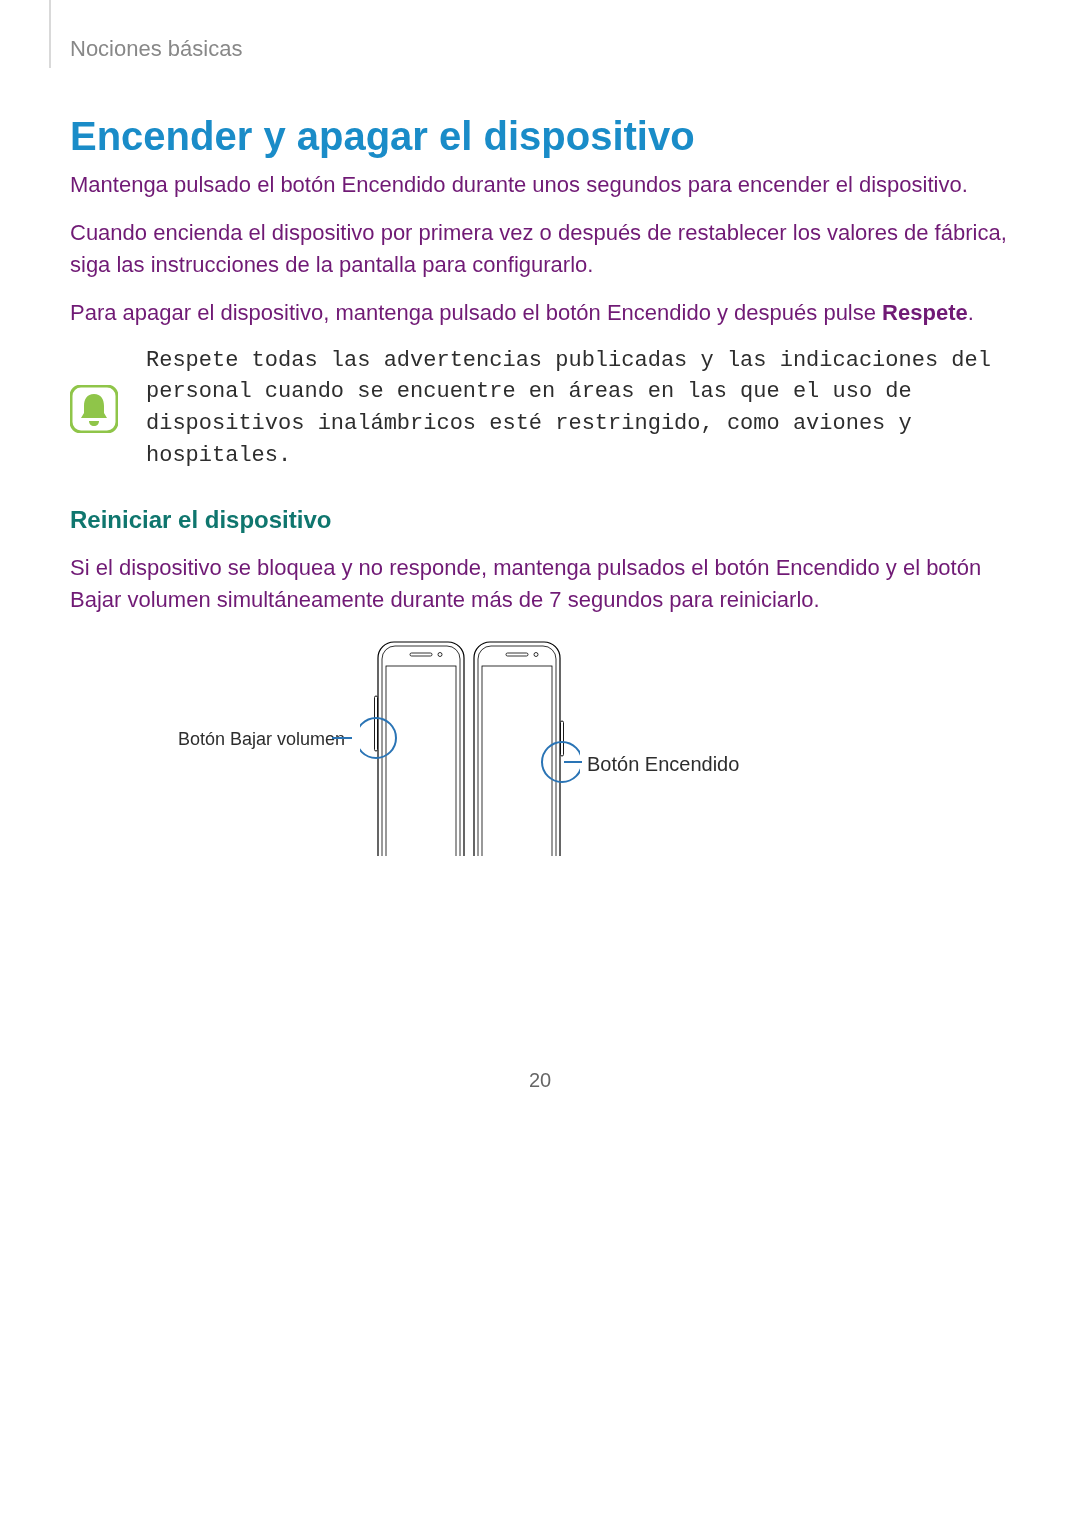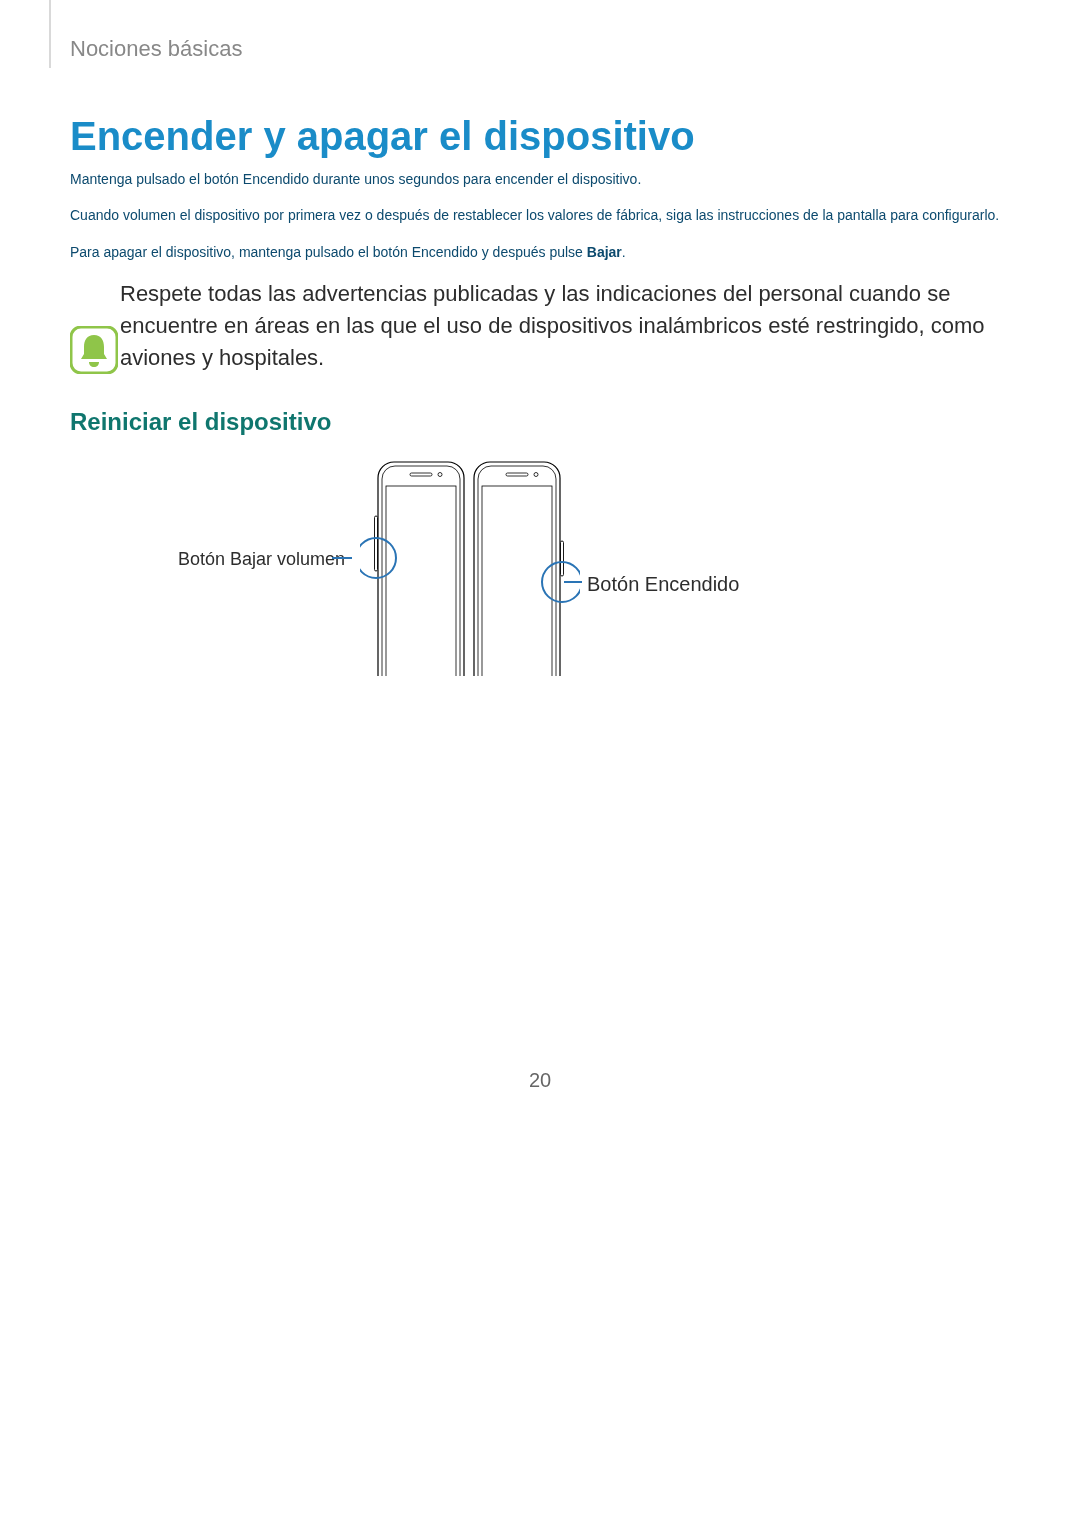--- a/index.html
+++ b/index.html
@@ -35,33 +35,34 @@
   .content {
     padding-top: 76px;
   }
   h1 {
     color: #1a8cc8;
     font-size: 40px;
     font-weight: 700;
     margin-bottom: 10px;
   }
   p.body {
-    font-size: 14px;
+    font-size: 22px;
     line-height: 1.45;
-    color: #0c4a6e;
+    color: #701a75;
     margin-bottom: 16px;
     font-weight: 400;
   }
   .bold { font-weight: 700; }
   .note-block {
     display: flex;
-    align-items: flex-end;
-    gap: 2px;
+    align-items: center;
+    gap: 28px;
     margin-top: 8px;
     margin-bottom: 34px;
+    font-family: Liberation Mono, monospace;
   }
   .note-icon {
     flex: 0 0 auto;
     width: 48px;
     height: 48px;
     margin-top: 2px;
   }
   .note-text {
     font-size: 22px;
     line-height: 1.45;
@@ -113,37 +114,38 @@
 <body>
 
 <div class="page">
   <div class="vrule"></div>
   <div class="breadcrumb">Nociones básicas</div>
 
   <div class="content">
     <h1>Encender y apagar el dispositivo</h1>
 
     <p class="body">Mantenga pulsado el botón Encendido durante unos segundos para encender el dispositivo.</p>
-    <p class="body">Cuando volumen el dispositivo por primera vez o después de restablecer los valores de fábrica, siga las instrucciones de la pantalla para configurarlo.</p>
+    <p class="body">Cuando encienda el dispositivo por primera vez o después de restablecer los valores de fábrica, siga las instrucciones de la pantalla para configurarlo.</p>
     <p class="body">
-      <span>Para apagar el dispositivo, mantenga pulsado el botón Encendido y después pulse </span><span class="bold">Bajar</span><span>.</span>
+      <span>Para apagar el dispositivo, mantenga pulsado el botón Encendido y después pulse </span><span class="bold">Respete</span><span>.</span>
     </p>
 
     <div class="note-block">
       <div class="note-icon">
         <svg width="48" height="48" viewBox="0 0 48 48">
           <rect x="1" y="1" width="46" height="46" rx="10" ry="10" fill="#ffffff" stroke="#8fc549" stroke-width="3"></rect>
           <path d="M24 9 C17 9 14 14 14 21 L14 28 L11 33 L37 33 L34 28 L34 21 C34 14 31 9 24 9 Z" fill="#8fc549"></path>
           <path d="M19 36 C19 39 21 41 24 41 C27 41 29 39 29 36 Z" fill="#8fc549"></path>
         </svg>
       </div>
       <div class="note-text">Respete todas las advertencias publicadas y las indicaciones del personal cuando se encuentre en áreas en las que el uso de dispositivos inalámbricos esté restringido, como aviones y hospitales.</div>
     </div>
 
     <h2>Reiniciar el dispositivo</h2>
+    <p class="body">Si el dispositivo se bloquea y no responde, mantenga pulsados el botón Encendido y el botón Bajar volumen simultáneamente durante más de 7 segundos para reiniciarlo.</p>
 
     <div class="diagram">
       <div class="label-left">Botón Bajar volumen</div>
       <div class="label-right">Botón Encendido</div>
 
       <svg class="phone-svg" width="220" height="220" viewBox="0 0 220 220">
 
         <g>
           <rect x="18" y="6" width="86" height="290" rx="16" ry="16" fill="#ffffff" stroke="#000" stroke-width="1.2"></rect>
           <rect x="22" y="10" width="78" height="282" rx="13" ry="13" fill="#ffffff" stroke="#000" stroke-width="0.8"></rect>

